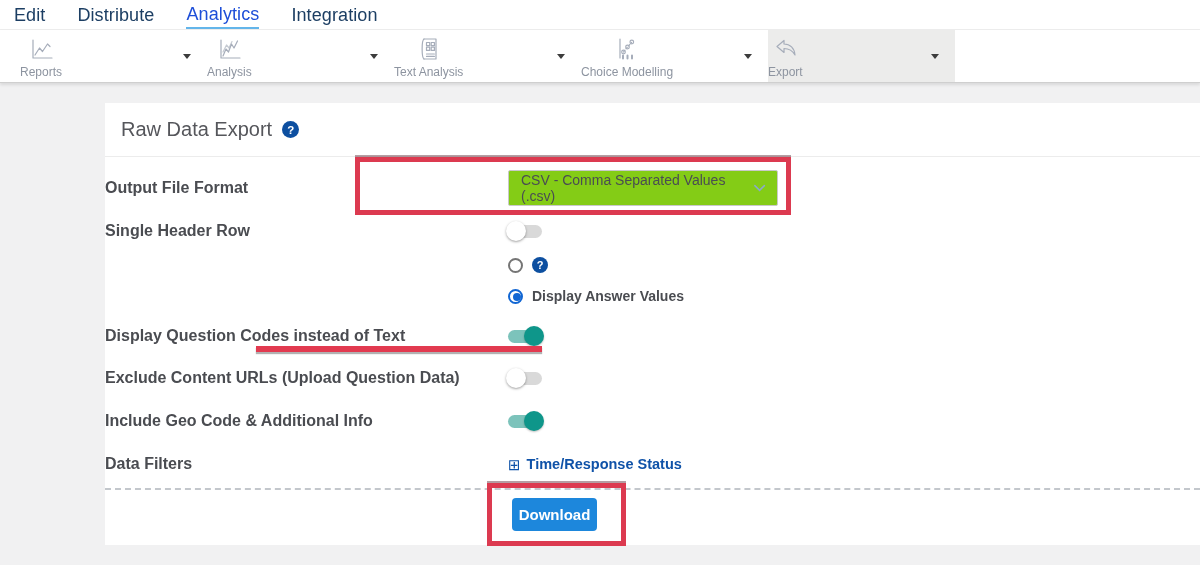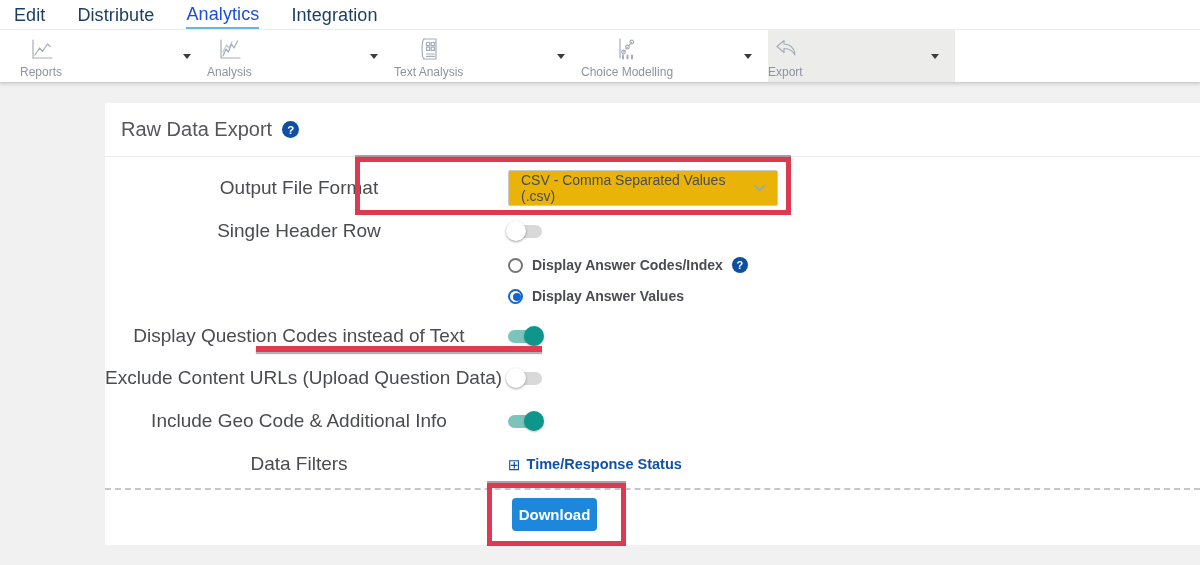--- a/index.html
+++ b/index.html
@@ -56,35 +56,35 @@
   .page-title { font-size:20px; color:#55565b; }
   .help-icon {
     width:17px; height:17px; border-radius:50%; background:#0d4fa0;
     color:#fff; font-size:11.5px; font-weight:700;
     display:inline-flex; align-items:center; justify-content:center;
     flex:0 0 auto; cursor:pointer;
   }
   
   .frow { position:absolute; left:0; width:100%; display:flex; align-items:center; }
   .flabel {
-    width:388px; text-align:center; font-size:19px; font-weight:400;
+    width:388px; text-align:left; font-size:16px; font-weight:700;
     color:#4a4c51; flex:0 0 388px; margin-right:15px; white-space:nowrap;
   }
   .row-format   { top:64px;  height:42px; }
   .row-header   { top:116px; height:24px; }
   .row-radio1   { top:150px; height:24px; }
   .row-radio2   { top:181px; height:24px; }
   .row-qcodes   { top:221px; height:24px; }
   .row-urls     { top:263px; height:24px; }
   .row-geo      { top:306px; height:24px; }
   .row-filters  { top:349px; height:24px; }
   
   .select-box {
     width:270px; height:36px; border:1px solid #c9c9c9; border-radius:2px;
-    background:#eab308; display:flex; align-items:center; padding:0 10px 0 12px;
+    background:#84cc16; display:flex; align-items:center; padding:0 10px 0 12px;
     font-size:14px; color:#4a4d52; cursor:pointer; justify-content:space-between;
   }
   .select-box svg { width:16px; height:16px; stroke:#8aa9cc; fill:none; stroke-width:1.6; stroke-linecap:round; }
   
   .toggle {
     width:34px; height:13px; border-radius:7px; background:#d9d9d9;
     position:relative; display:inline-block; cursor:pointer; flex:0 0 auto;
   }
   .toggle .knob {
     position:absolute; left:-2px; top:-3.5px; width:20px; height:20px;
@@ -239,21 +239,20 @@
   <div class="frow row-header">
     <span class="flabel">Single Header Row</span>
     <span class="toggle">
         <span class="knob"></span>
       </span>
   </div>
 
   <div class="frow row-radio1">
     <div class="radio-item">
       <span class="radio"></span>
-      <span class="radio-label">Display Answer Codes/Index</span>
       <span class="help-icon">?</span>
     </div>
   </div>
 
   <div class="frow row-radio2">
     <div class="radio-item">
       <span class="radio checked"></span>
       <span class="radio-label">Display Answer Values</span>
     </div>
   </div>

